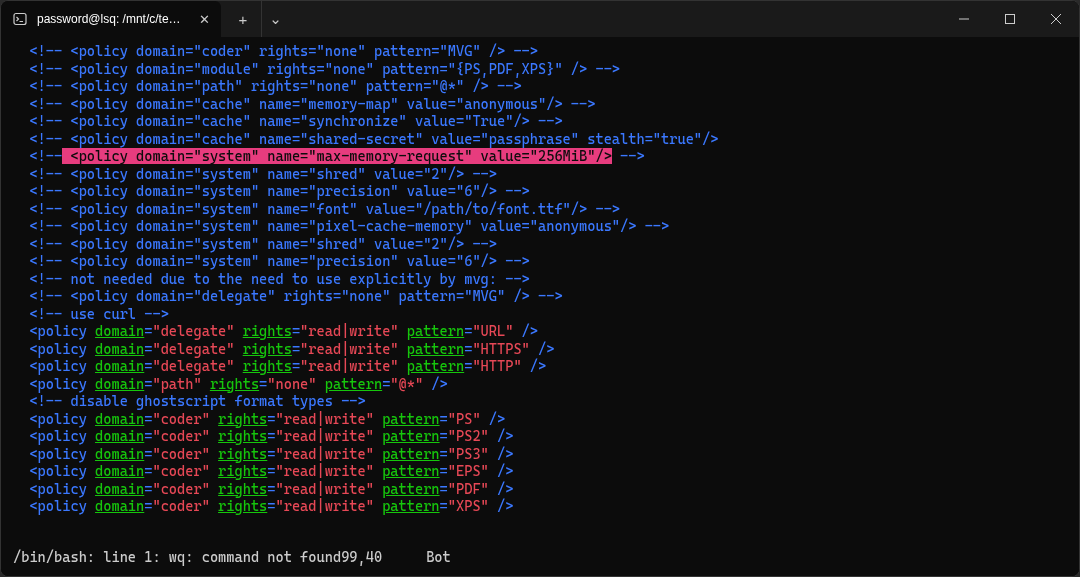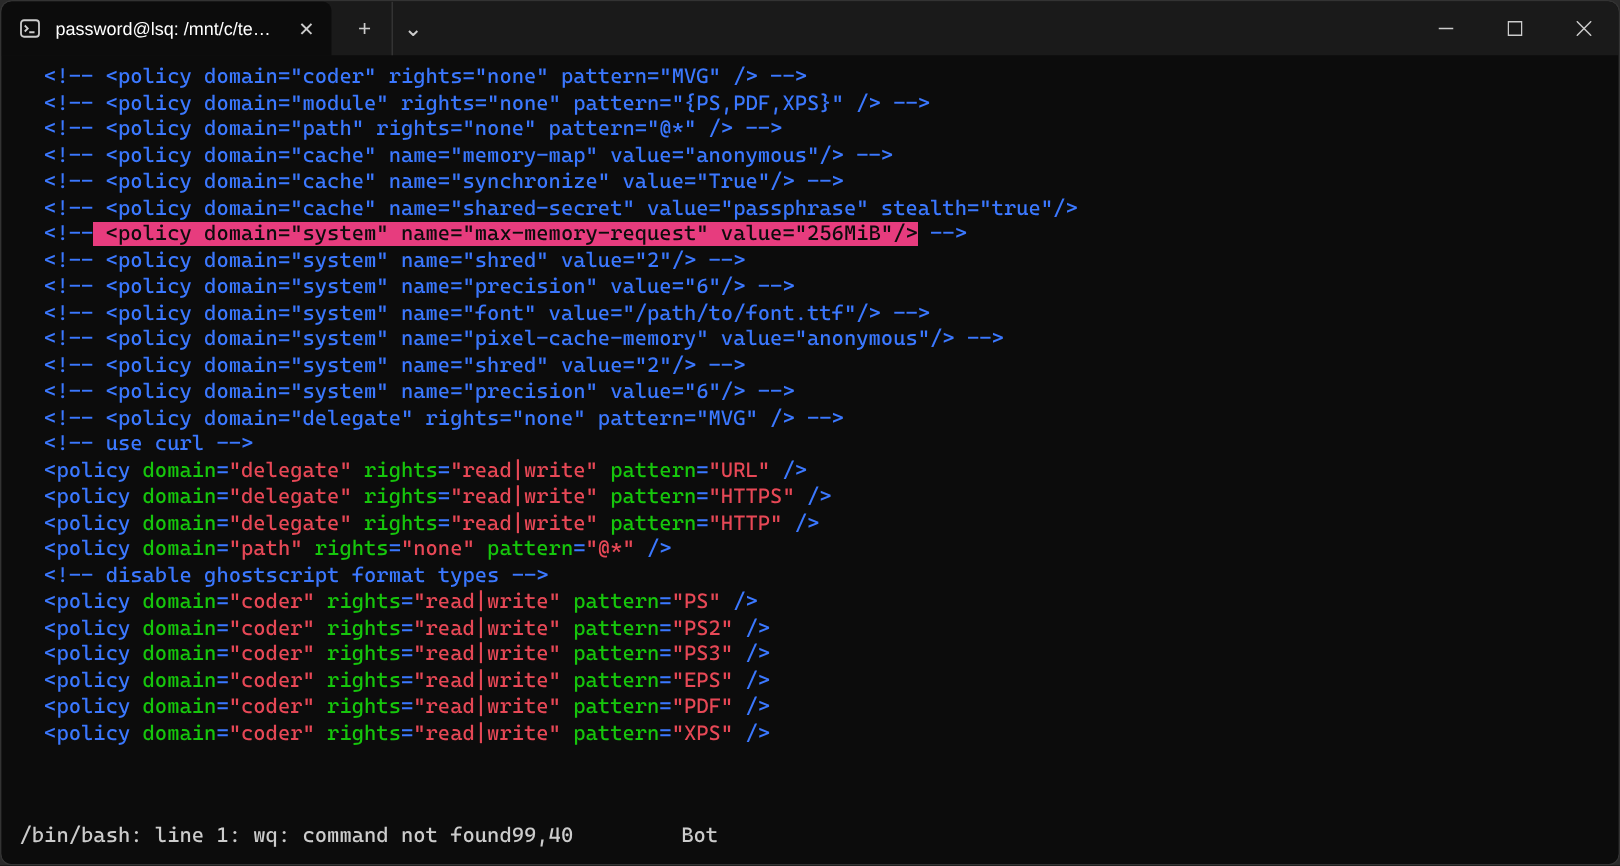--- a/index.html
+++ b/index.html
@@ -97,37 +97,37 @@
       font-size: 14px;
       line-height: 1.25;
       padding: 6px 12px 0 12px;
       overflow: hidden;
       position: relative;
       font-weight: 500;
     }
     .term-line { white-space: pre; }
     .comment { color: #3b78ff; }
     .tag { color: #3b78ff; }
-    .attr-live { color: #16c60c; }
+    .attr-live { color: #16c60c; text-decoration: underline; }
     .str-live { color: #e74856; }
     .hl {
       background: #e73c7e;
       color: #0c0c0c;
     }
     .status-line {
       position: absolute;
       bottom: 10px;
       left: 12px;
       right: 12px;
       color: #cccccc;
       display: flex;
     }
     .status-right {
       display: flex;
-      gap: 72px;
+      gap: 44px;
     }
   </style>
 </head>
 <body>
 
 <div class="window">
   <div class="titlebar">
     <div class="titlebar-left">
       <div class="tab">
         <span class="tab-icon">
@@ -173,20 +173,21 @@
         <div class="term-line"><span class="comment">  &lt;!-- &lt;policy domain="cache" name="memory-map" value="anonymous"/&gt; --&gt;</span></div>
         <div class="term-line"><span class="comment">  &lt;!-- &lt;policy domain="cache" name="synchronize" value="True"/&gt; --&gt;</span></div>
         <div class="term-line"><span class="comment">  &lt;!-- &lt;policy domain="cache" name="shared-secret" value="passphrase" stealth="true"/&gt;</span></div>
         <div class="term-line"><span class="comment">  &lt;!--</span><span class="hl"> &lt;policy domain="system" name="max-memory-request" value="256MiB"/&gt;</span><span class="comment"> --&gt;</span></div>
         <div class="term-line"><span class="comment">  &lt;!-- &lt;policy domain="system" name="shred" value="2"/&gt; --&gt;</span></div>
         <div class="term-line"><span class="comment">  &lt;!-- &lt;policy domain="system" name="precision" value="6"/&gt; --&gt;</span></div>
         <div class="term-line"><span class="comment">  &lt;!-- &lt;policy domain="system" name="font" value="/path/to/font.ttf"/&gt; --&gt;</span></div>
         <div class="term-line"><span class="comment">  &lt;!-- &lt;policy domain="system" name="pixel-cache-memory" value="anonymous"/&gt; --&gt;</span></div>
         <div class="term-line"><span class="comment">  &lt;!-- &lt;policy domain="system" name="shred" value="2"/&gt; --&gt;</span></div>
         <div class="term-line"><span class="comment">  &lt;!-- &lt;policy domain="system" name="precision" value="6"/&gt; --&gt;</span></div>
+        <div class="term-line"><span class="comment">  &lt;!-- not needed due to the need to use explicitly by mvg: --&gt;</span></div>
         <div class="term-line"><span class="comment">  &lt;!-- &lt;policy domain="delegate" rights="none" pattern="MVG" /&gt; --&gt;</span></div>
         <div class="term-line"><span class="comment">  &lt;!-- use curl --&gt;</span></div>
         <div class="term-line">  <span class="tag">&lt;policy</span> <span class="attr-live">domain</span><span class="tag">=</span><span class="str-live">"delegate"</span> <span class="attr-live">rights</span><span class="tag">=</span><span class="str-live">"read|write"</span> <span class="attr-live">pattern</span><span class="tag">=</span><span class="str-live">"URL"</span> <span class="tag">/&gt;</span></div>
         <div class="term-line">  <span class="tag">&lt;policy</span> <span class="attr-live">domain</span><span class="tag">=</span><span class="str-live">"delegate"</span> <span class="attr-live">rights</span><span class="tag">=</span><span class="str-live">"read|write"</span> <span class="attr-live">pattern</span><span class="tag">=</span><span class="str-live">"HTTPS"</span> <span class="tag">/&gt;</span></div>
         <div class="term-line">  <span class="tag">&lt;policy</span> <span class="attr-live">domain</span><span class="tag">=</span><span class="str-live">"delegate"</span> <span class="attr-live">rights</span><span class="tag">=</span><span class="str-live">"read|write"</span> <span class="attr-live">pattern</span><span class="tag">=</span><span class="str-live">"HTTP"</span> <span class="tag">/&gt;</span></div>
         <div class="term-line">  <span class="tag">&lt;policy</span> <span class="attr-live">domain</span><span class="tag">=</span><span class="str-live">"path"</span> <span class="attr-live">rights</span><span class="tag">=</span><span class="str-live">"none"</span> <span class="attr-live">pattern</span><span class="tag">=</span><span class="str-live">"@*"</span> <span class="tag">/&gt;</span></div>
         <div class="term-line"><span class="comment">  &lt;!-- disable ghostscript format types --&gt;</span></div>
         <div class="term-line">  <span class="tag">&lt;policy</span> <span class="attr-live">domain</span><span class="tag">=</span><span class="str-live">"coder"</span> <span class="attr-live">rights</span><span class="tag">=</span><span class="str-live">"read|write"</span> <span class="attr-live">pattern</span><span class="tag">=</span><span class="str-live">"PS"</span> <span class="tag">/&gt;</span></div>
         <div class="term-line">  <span class="tag">&lt;policy</span> <span class="attr-live">domain</span><span class="tag">=</span><span class="str-live">"coder"</span> <span class="attr-live">rights</span><span class="tag">=</span><span class="str-live">"read|write"</span> <span class="attr-live">pattern</span><span class="tag">=</span><span class="str-live">"PS2"</span> <span class="tag">/&gt;</span></div>
         <div class="term-line">  <span class="tag">&lt;policy</span> <span class="attr-live">domain</span><span class="tag">=</span><span class="str-live">"coder"</span> <span class="attr-live">rights</span><span class="tag">=</span><span class="str-live">"read|write"</span> <span class="attr-live">pattern</span><span class="tag">=</span><span class="str-live">"PS3"</span> <span class="tag">/&gt;</span></div>

